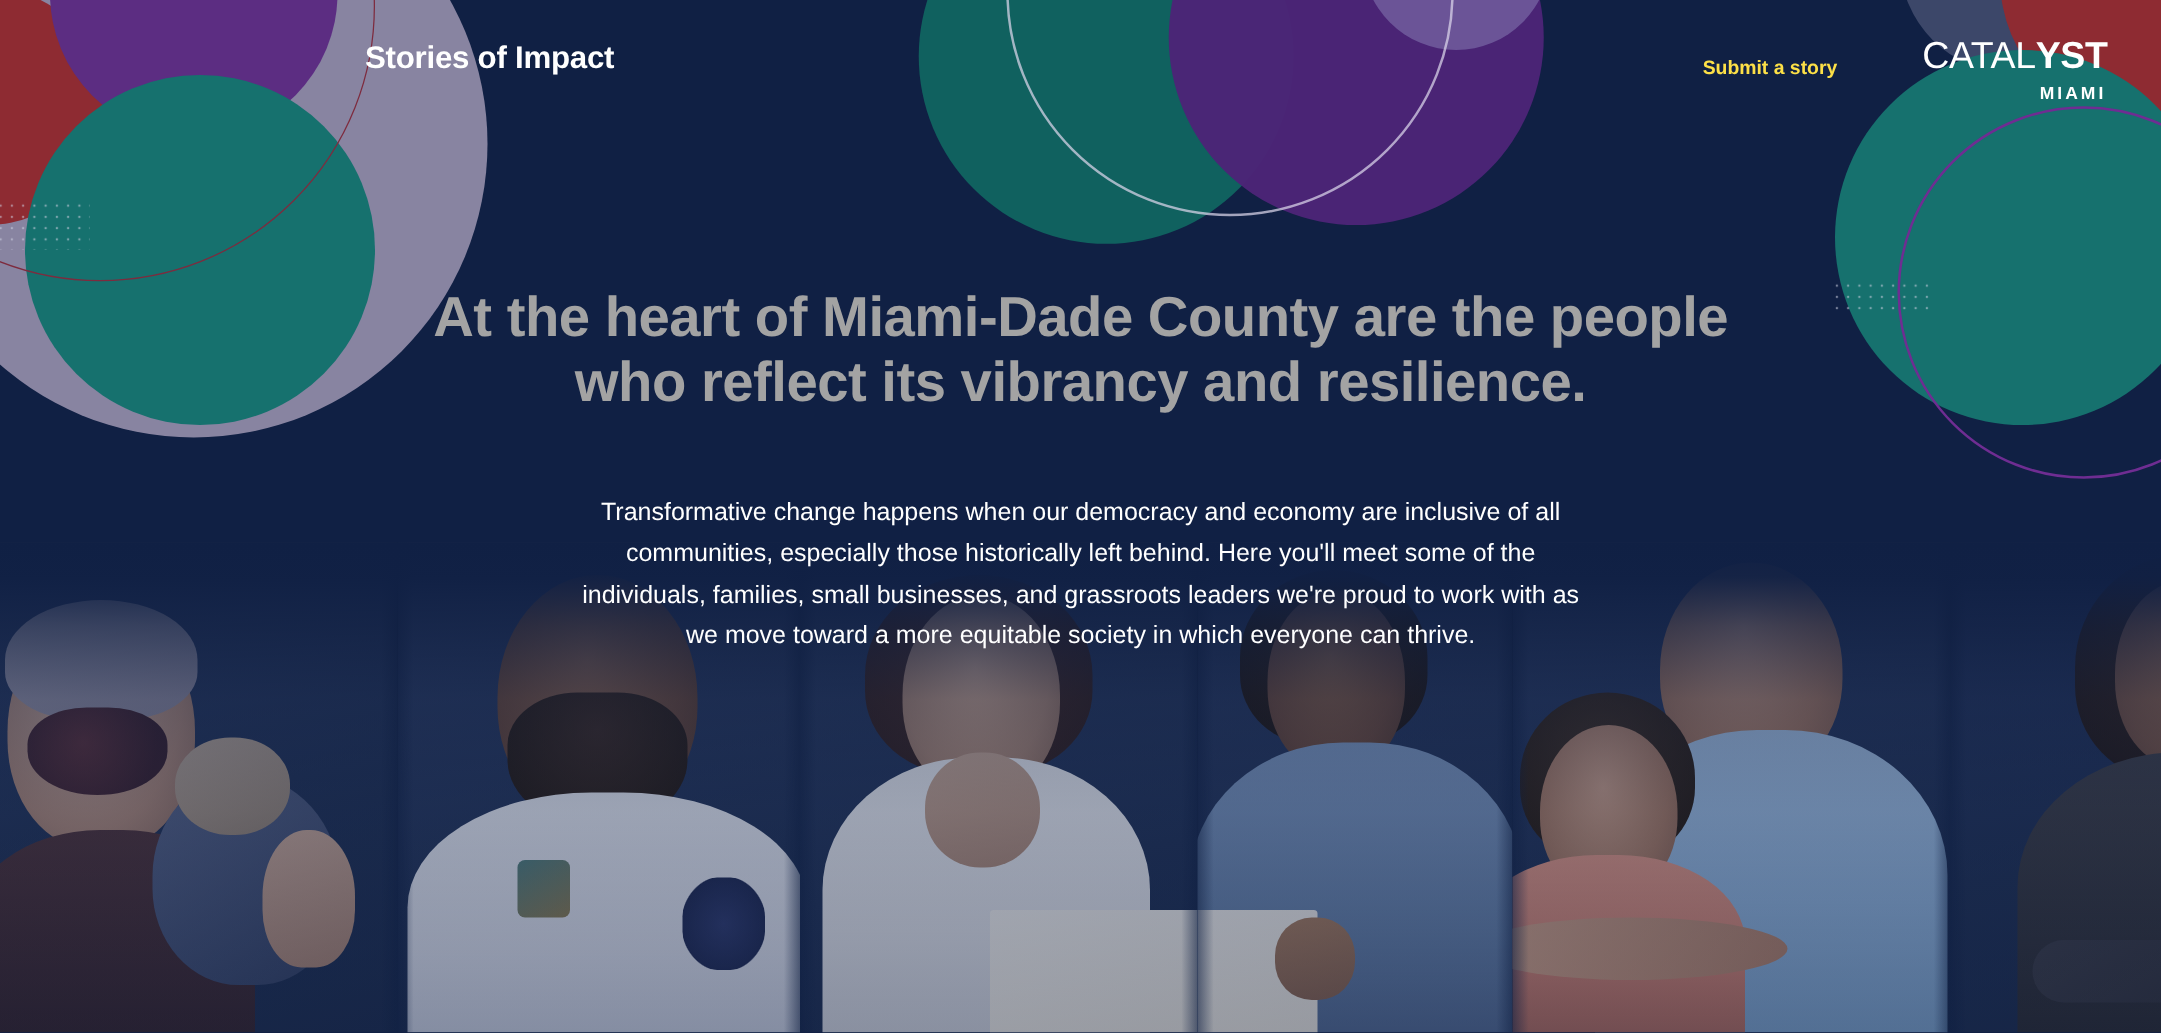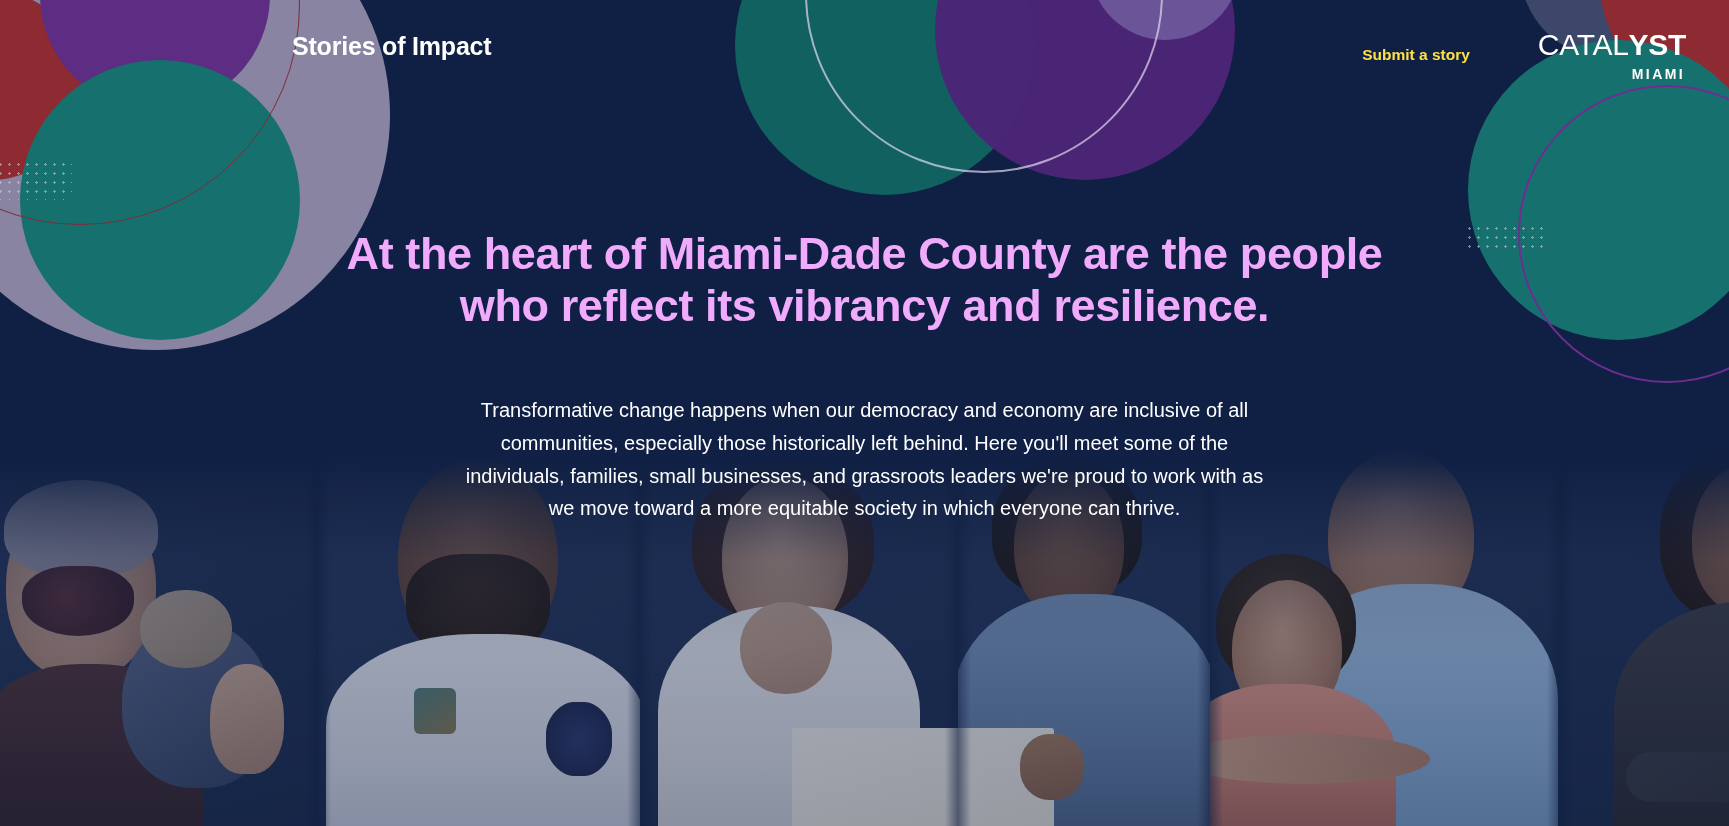--- a/index.html
+++ b/index.html
@@ -126,21 +126,21 @@
     top:228px;
     z-index:15;
     text-align:center;
   }
   .headline {
     width:1060px;
     margin:0 auto;
     font-size:45px;
     line-height:1.16;
     font-weight:bold;
-    color:#f0abfc;
+    color:#a3a3a3;
     letter-spacing:-.4px;
   }
   .subcopy {
     width:800px;
     margin:62px auto 0;
     font-size:20px;
     line-height:1.63;
     font-weight:400;
     color:#ffffff;
   }

